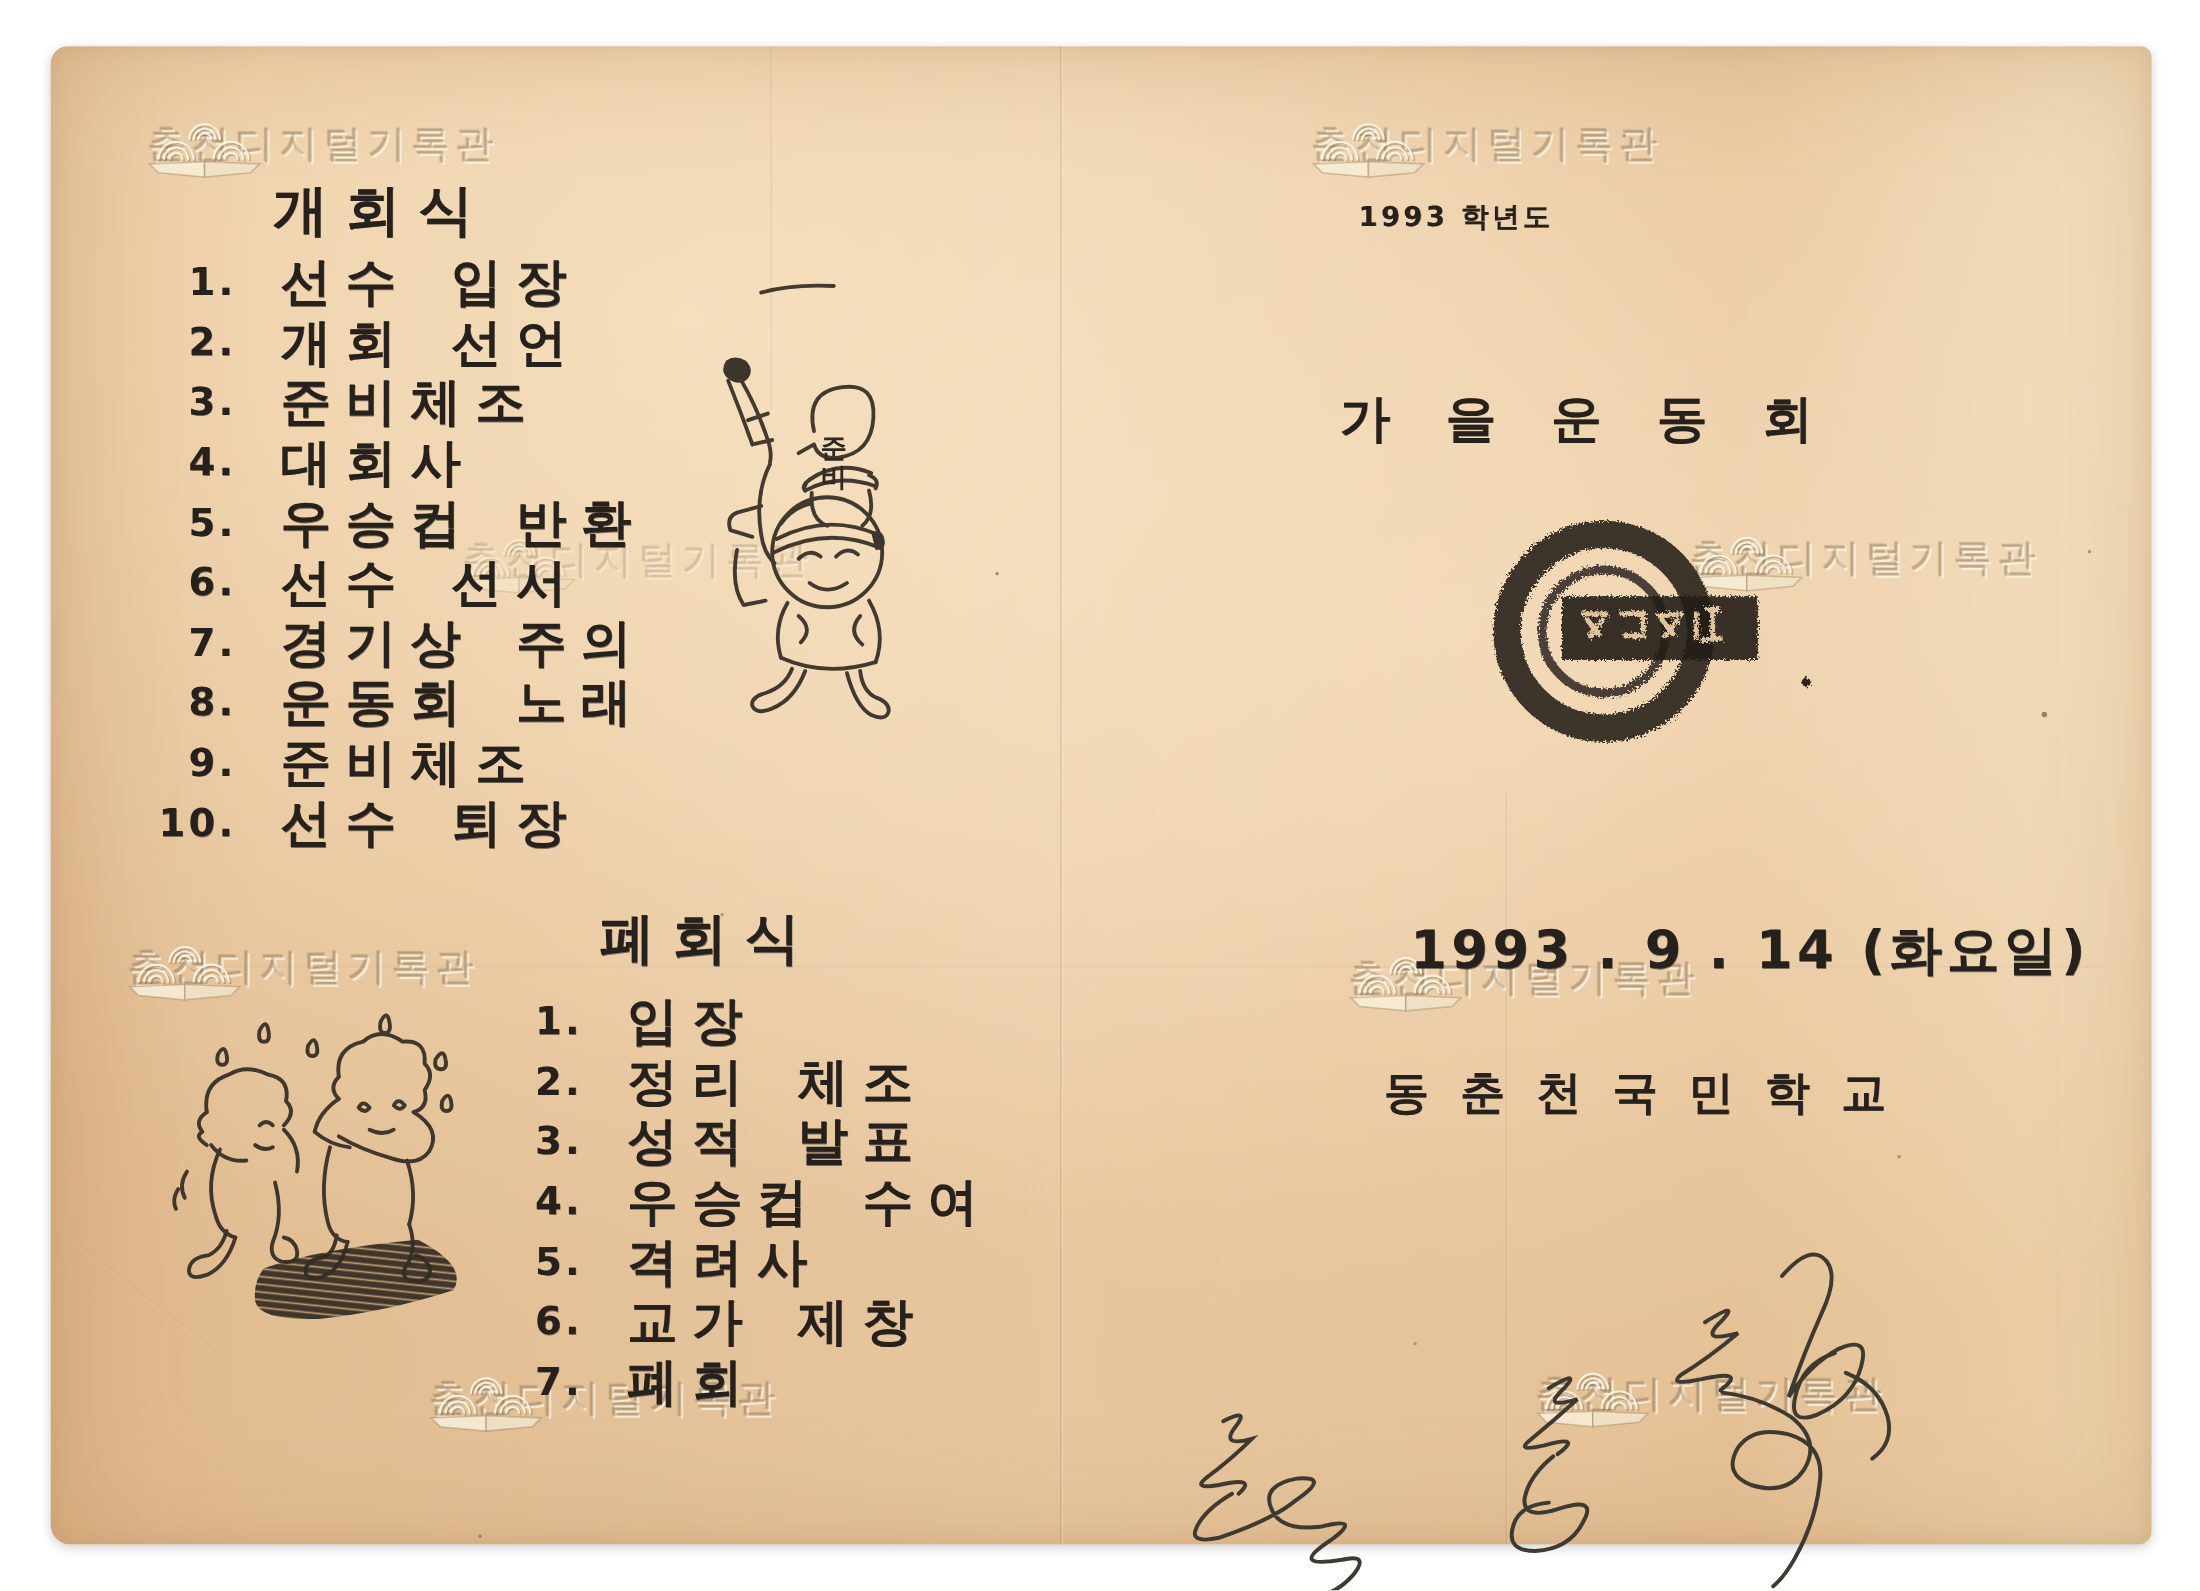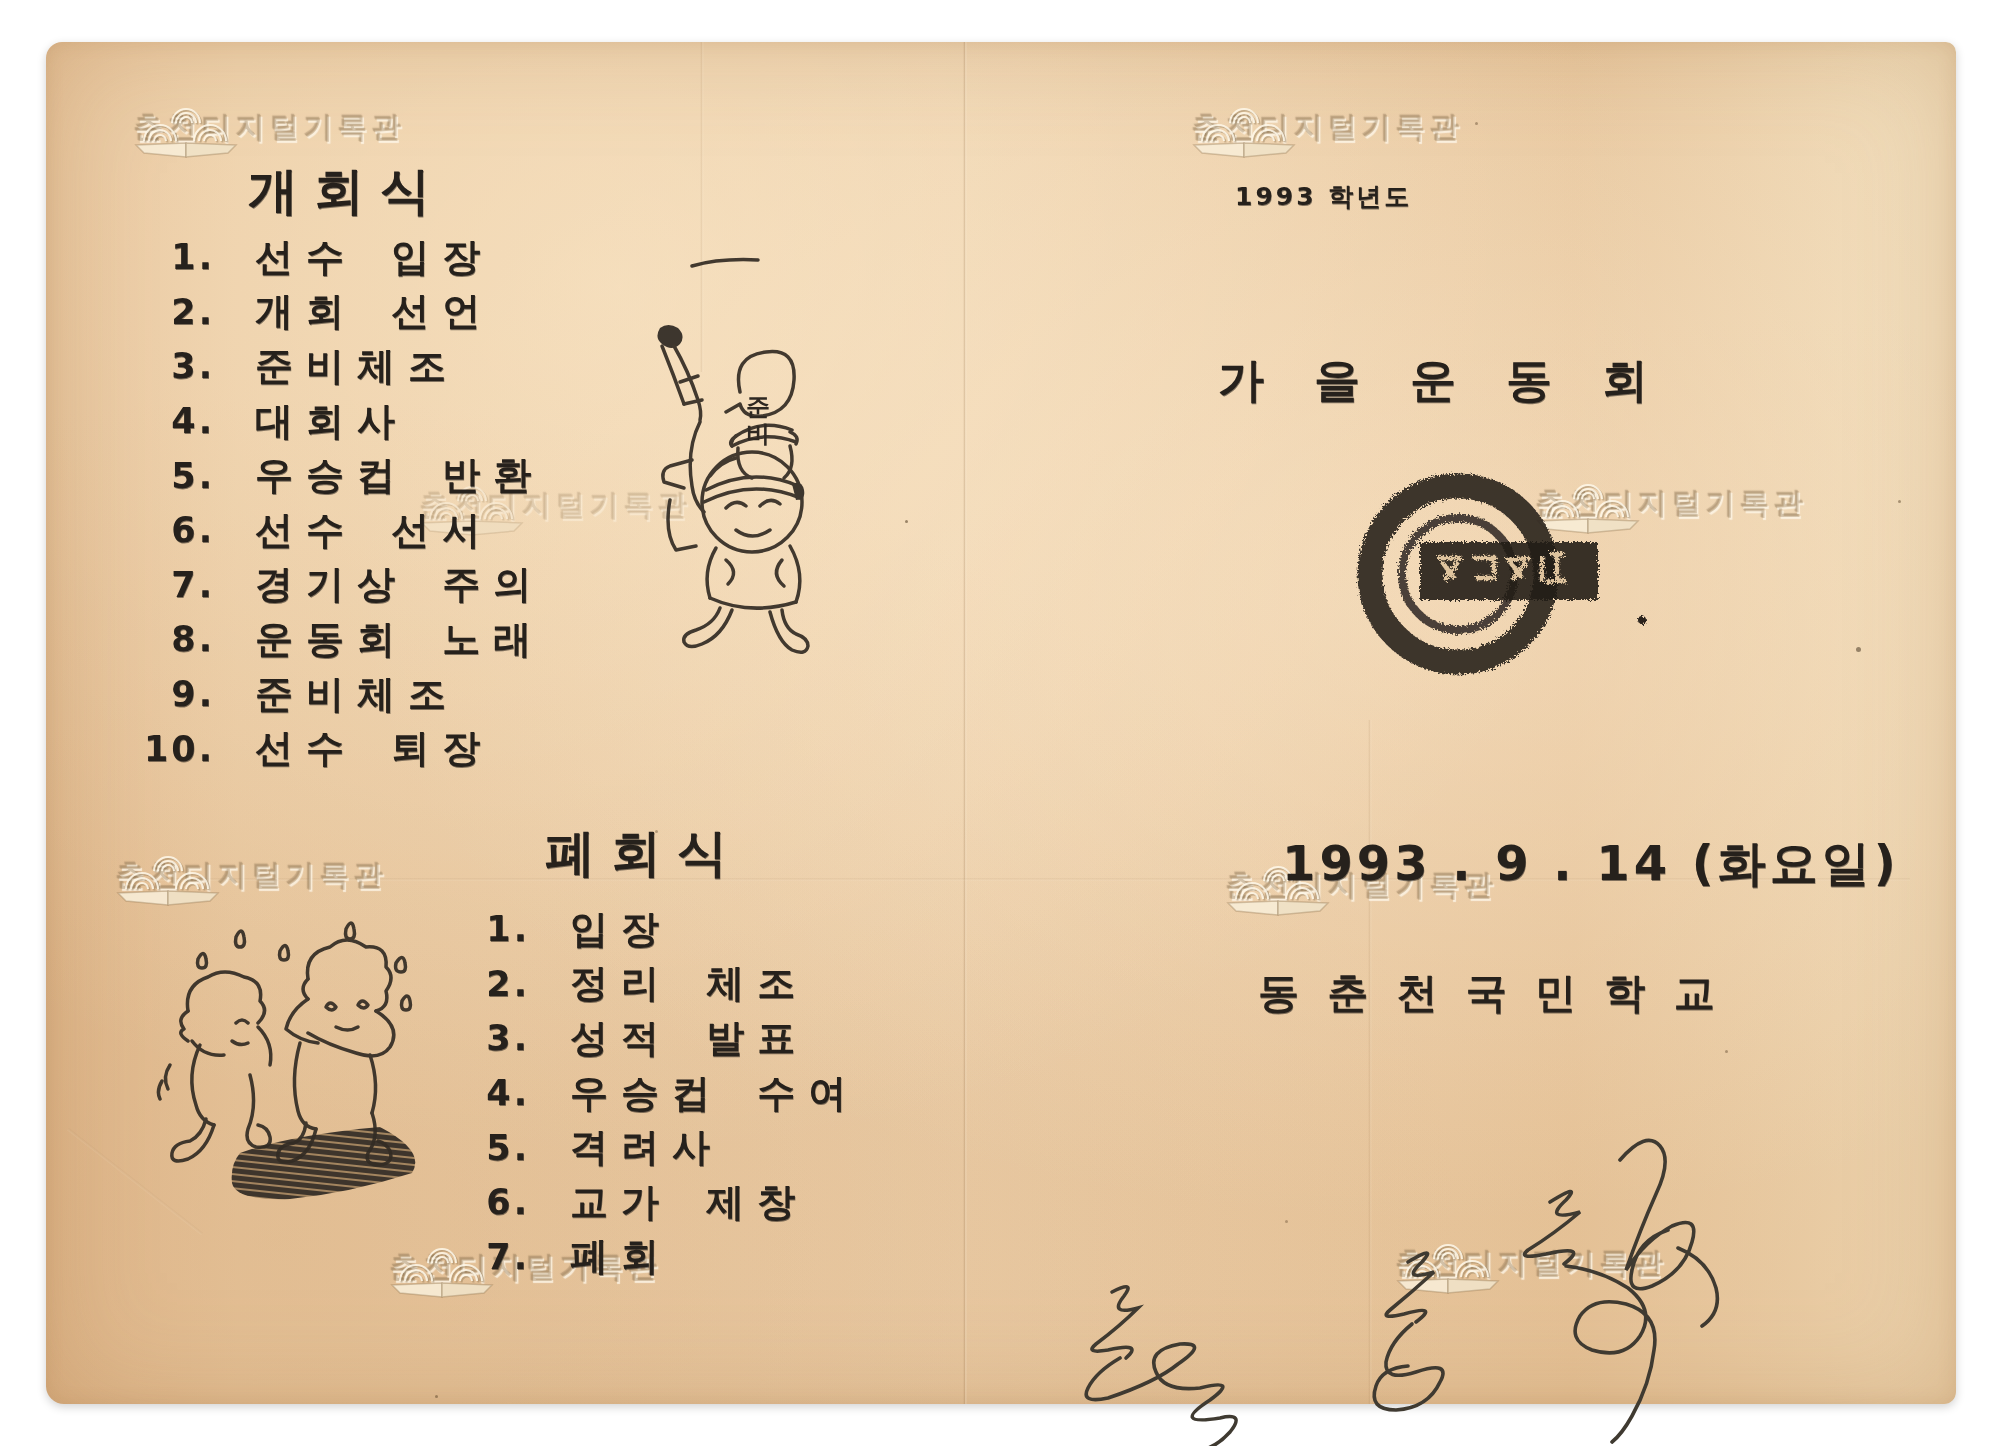--- a/index.html
+++ b/index.html
@@ -20,33 +20,33 @@
   .crease.v{width:4px;background:linear-gradient(90deg,transparent,rgba(130,92,52,0.20) 40%,rgba(255,243,222,0.30) 70%,transparent);}
   .crease.h{height:3px;background:linear-gradient(180deg,rgba(130,92,52,0.14),rgba(255,243,222,0.22));}
   .speckles{position:absolute;left:905px;top:520px;width:3px;height:3px;border-radius:50%;
             background:rgba(80,58,32,0.55);
             box-shadow: 735px 100px 0 1px rgba(70,50,28,0.5), 993px -20px 0 0 rgba(80,58,32,0.45),
                         820px 530px 0 0 rgba(80,58,32,0.4), -470px 875px 0 0 rgba(80,58,32,0.45),
                         570px -398px 0 0 rgba(80,58,32,0.4), 952px 128px 0 1px rgba(60,44,26,0.5),
                         -250px 310px 0 0 rgba(80,58,32,0.35), 380px 700px 0 0 rgba(80,58,32,0.35);}
   
   .wm{position:absolute;display:flex;align-items:center;gap:14px;pointer-events:none;}
-  .wm .wm-text{font-size:29px;font-weight:bold;letter-spacing:5px;white-space:nowrap;
+  .wm .wm-text{font-size:35px;font-weight:normal;letter-spacing:5px;white-space:nowrap;
       color:rgba(166,141,104,0.40);
       text-shadow:1.5px 1.5px 1px rgba(255,250,238,0.75), -1px -1px 1px rgba(108,86,56,0.30);}
   .wm.faded{opacity:0.55;}
   
   .ink{position:absolute;color:#26211c;font-weight:bold;white-space:nowrap;
        text-shadow:0.5px 0.5px 0.5px rgba(38,33,28,0.55);}
   .sec-title{font-size:50px;letter-spacing:16px;}
   .list{position:absolute;}
   .row{display:flex;align-items:center;height:54.6px;}
   .row .no{display:inline-block;width:155px;text-align:right;font-size:35px;font-weight:bold;
            color:#26211c;letter-spacing:3px;text-shadow:0.5px 0.5px 0.5px rgba(38,33,28,0.55);}
-  .row .lbl{margin-left:40px;font-size:38px;font-weight:bold;color:#26211c;
+  .row .lbl{margin-left:40px;font-size:46px;font-weight:bold;color:#26211c;
             letter-spacing:13px;word-spacing:8px;white-space:nowrap;
             text-shadow:0.5px 0.5px 0.5px rgba(38,33,28,0.55);}
   .year-line{font-size:25px;letter-spacing:3px;}
   .event-title{font-size:46px;letter-spacing:2px;word-spacing:30px;}
   .date-line{font-size:48px;letter-spacing:4px;}
   .school-line{font-size:41px;letter-spacing:2px;word-spacing:10px;}
   svg{position:absolute;overflow:visible;}
   .sketch{stroke:#332c24;stroke-width:3.5;fill:none;stroke-linecap:round;stroke-linejoin:round;opacity:0.92;}
 </style>
 </head>

